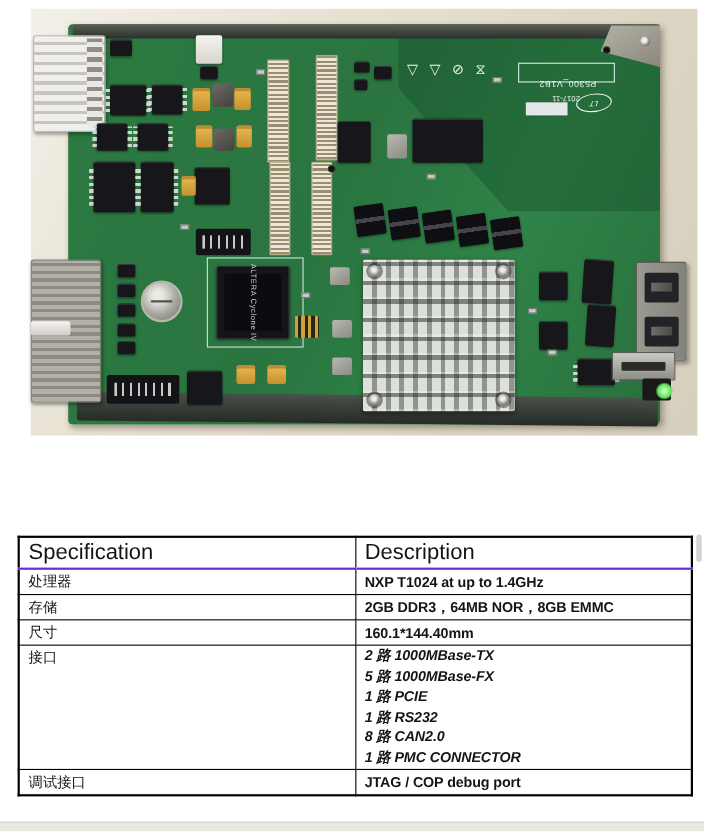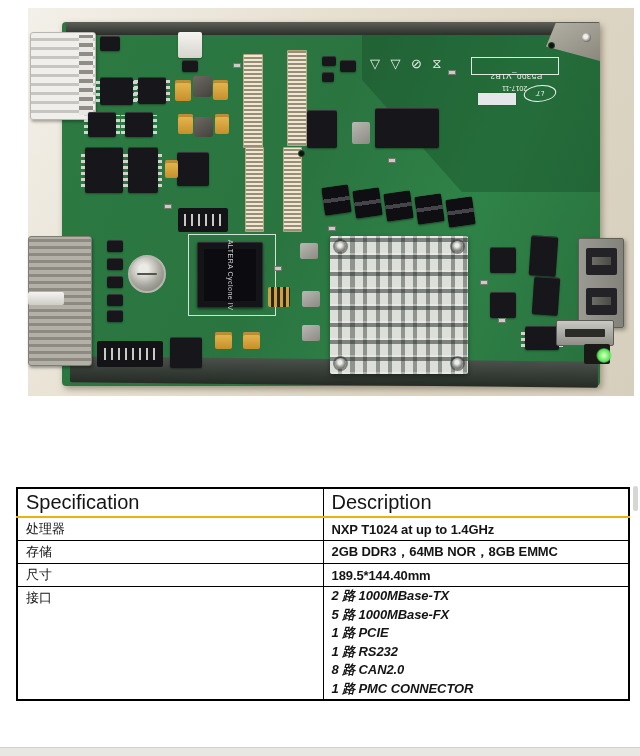--- a/index.html
+++ b/index.html
@@ -90,21 +90,21 @@
   
   .feature-box{position:absolute;left:50px;top:432px;width:168px;height:40px;border:1px solid #9a9a9a;
         display:flex;align-items:center;justify-content:center;background:#fff;}
   .feature-box span{font-size:21px;color:#0d0d0d;letter-spacing:0;}
 
   
   table.spec{position:absolute;left:16px;top:487px;width:612px;border-collapse:collapse;
         border:2px solid #000;table-layout:fixed;}
   table.spec th,table.spec td{border:1px solid #000;padding:0 0 0 8px;text-align:left;vertical-align:middle;
         color:#141414;overflow:hidden;white-space:nowrap;}
-  table.spec th{height:27px;font-size:20px;font-weight:400;border-bottom:2px solid #eab308;}
+  table.spec th{height:27px;font-size:20px;font-weight:400;border-bottom:2px solid #6d28d9;}
   table.spec td{height:22px;font-size:13px;}
   td.desc{font-weight:600;letter-spacing:-.1px;}
   td.multiline{vertical-align:top;padding-top:2px;padding-bottom:2px;}
   td.multiline div{line-height:18.6px;font-style:italic;}
   td.spec-cn{font-weight:400;}
 
   
   .bottombar{position:absolute;left:0;top:747px;width:640px;height:9px;background:#e9e7e2;border-top:1px solid #d2cfc9;}
   .vthumb{position:absolute;left:633px;top:486px;width:5px;height:25px;background:#d7d6d2;border-radius:3px;}
 </style>
@@ -251,31 +251,35 @@
     <tr>
       <td class="spec-cn">处理器</td>
       <td class="desc">NXP T1024 at up to 1.4GHz</td>
     </tr>
     <tr>
       <td class="spec-cn">存储</td>
       <td class="desc">2GB DDR3，64MB NOR，8GB EMMC</td>
     </tr>
     <tr>
       <td class="spec-cn">尺寸</td>
-      <td class="desc">189.5*144.40mm</td>
+      <td class="desc">160.1*144.40mm</td>
     </tr>
     <tr>
       <td class="spec-cn multiline" style="vertical-align:top;padding-top:2px;">接口</td>
       <td class="desc multiline">
         <div>2 路 1000MBase-TX</div>
         <div>5 路 1000MBase-FX</div>
         <div>1 路 PCIE</div>
         <div>1 路 RS232</div>
         <div>8 路 CAN2.0</div>
         <div>1 路 PMC CONNECTOR</div>
       </td>
     </tr>
+    <tr>
+      <td class="spec-cn">调试接口</td>
+      <td class="desc">JTAG / COP debug port</td>
+    </tr>
   </tbody>
     </table>
 
   <div class="vthumb"></div>
   <div class="bottombar"></div>
 </div>
 
 </body></html>

